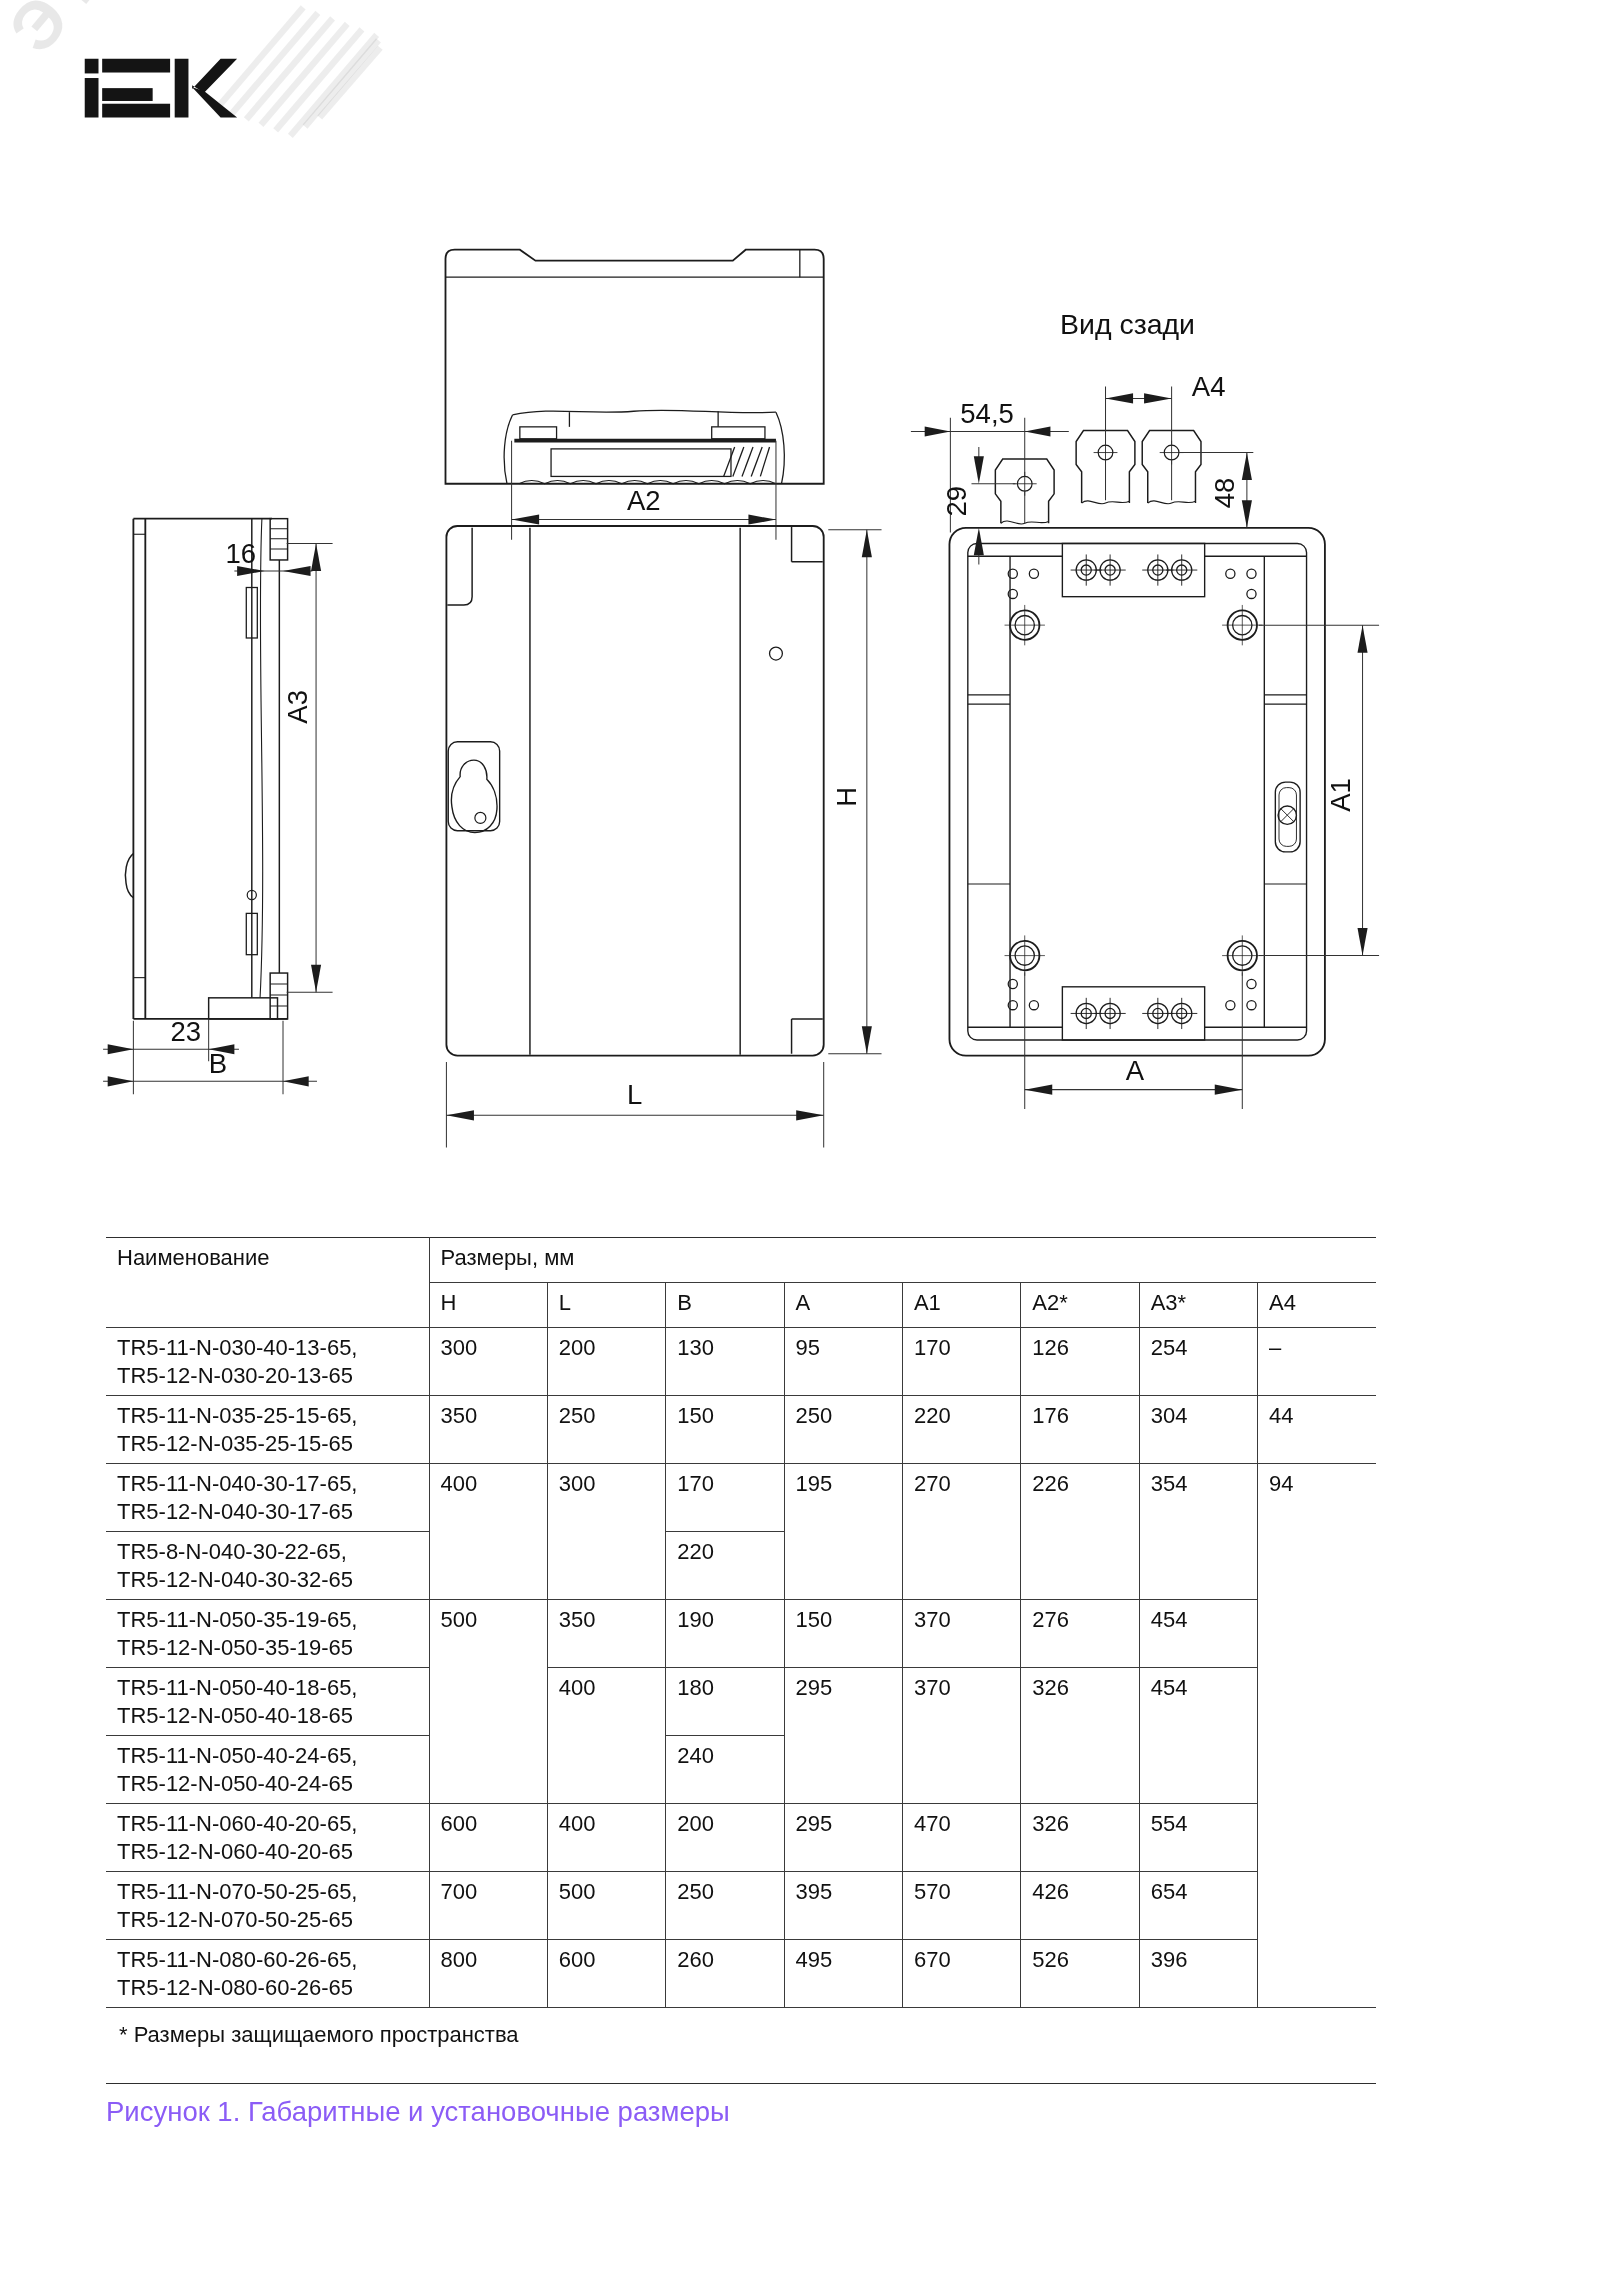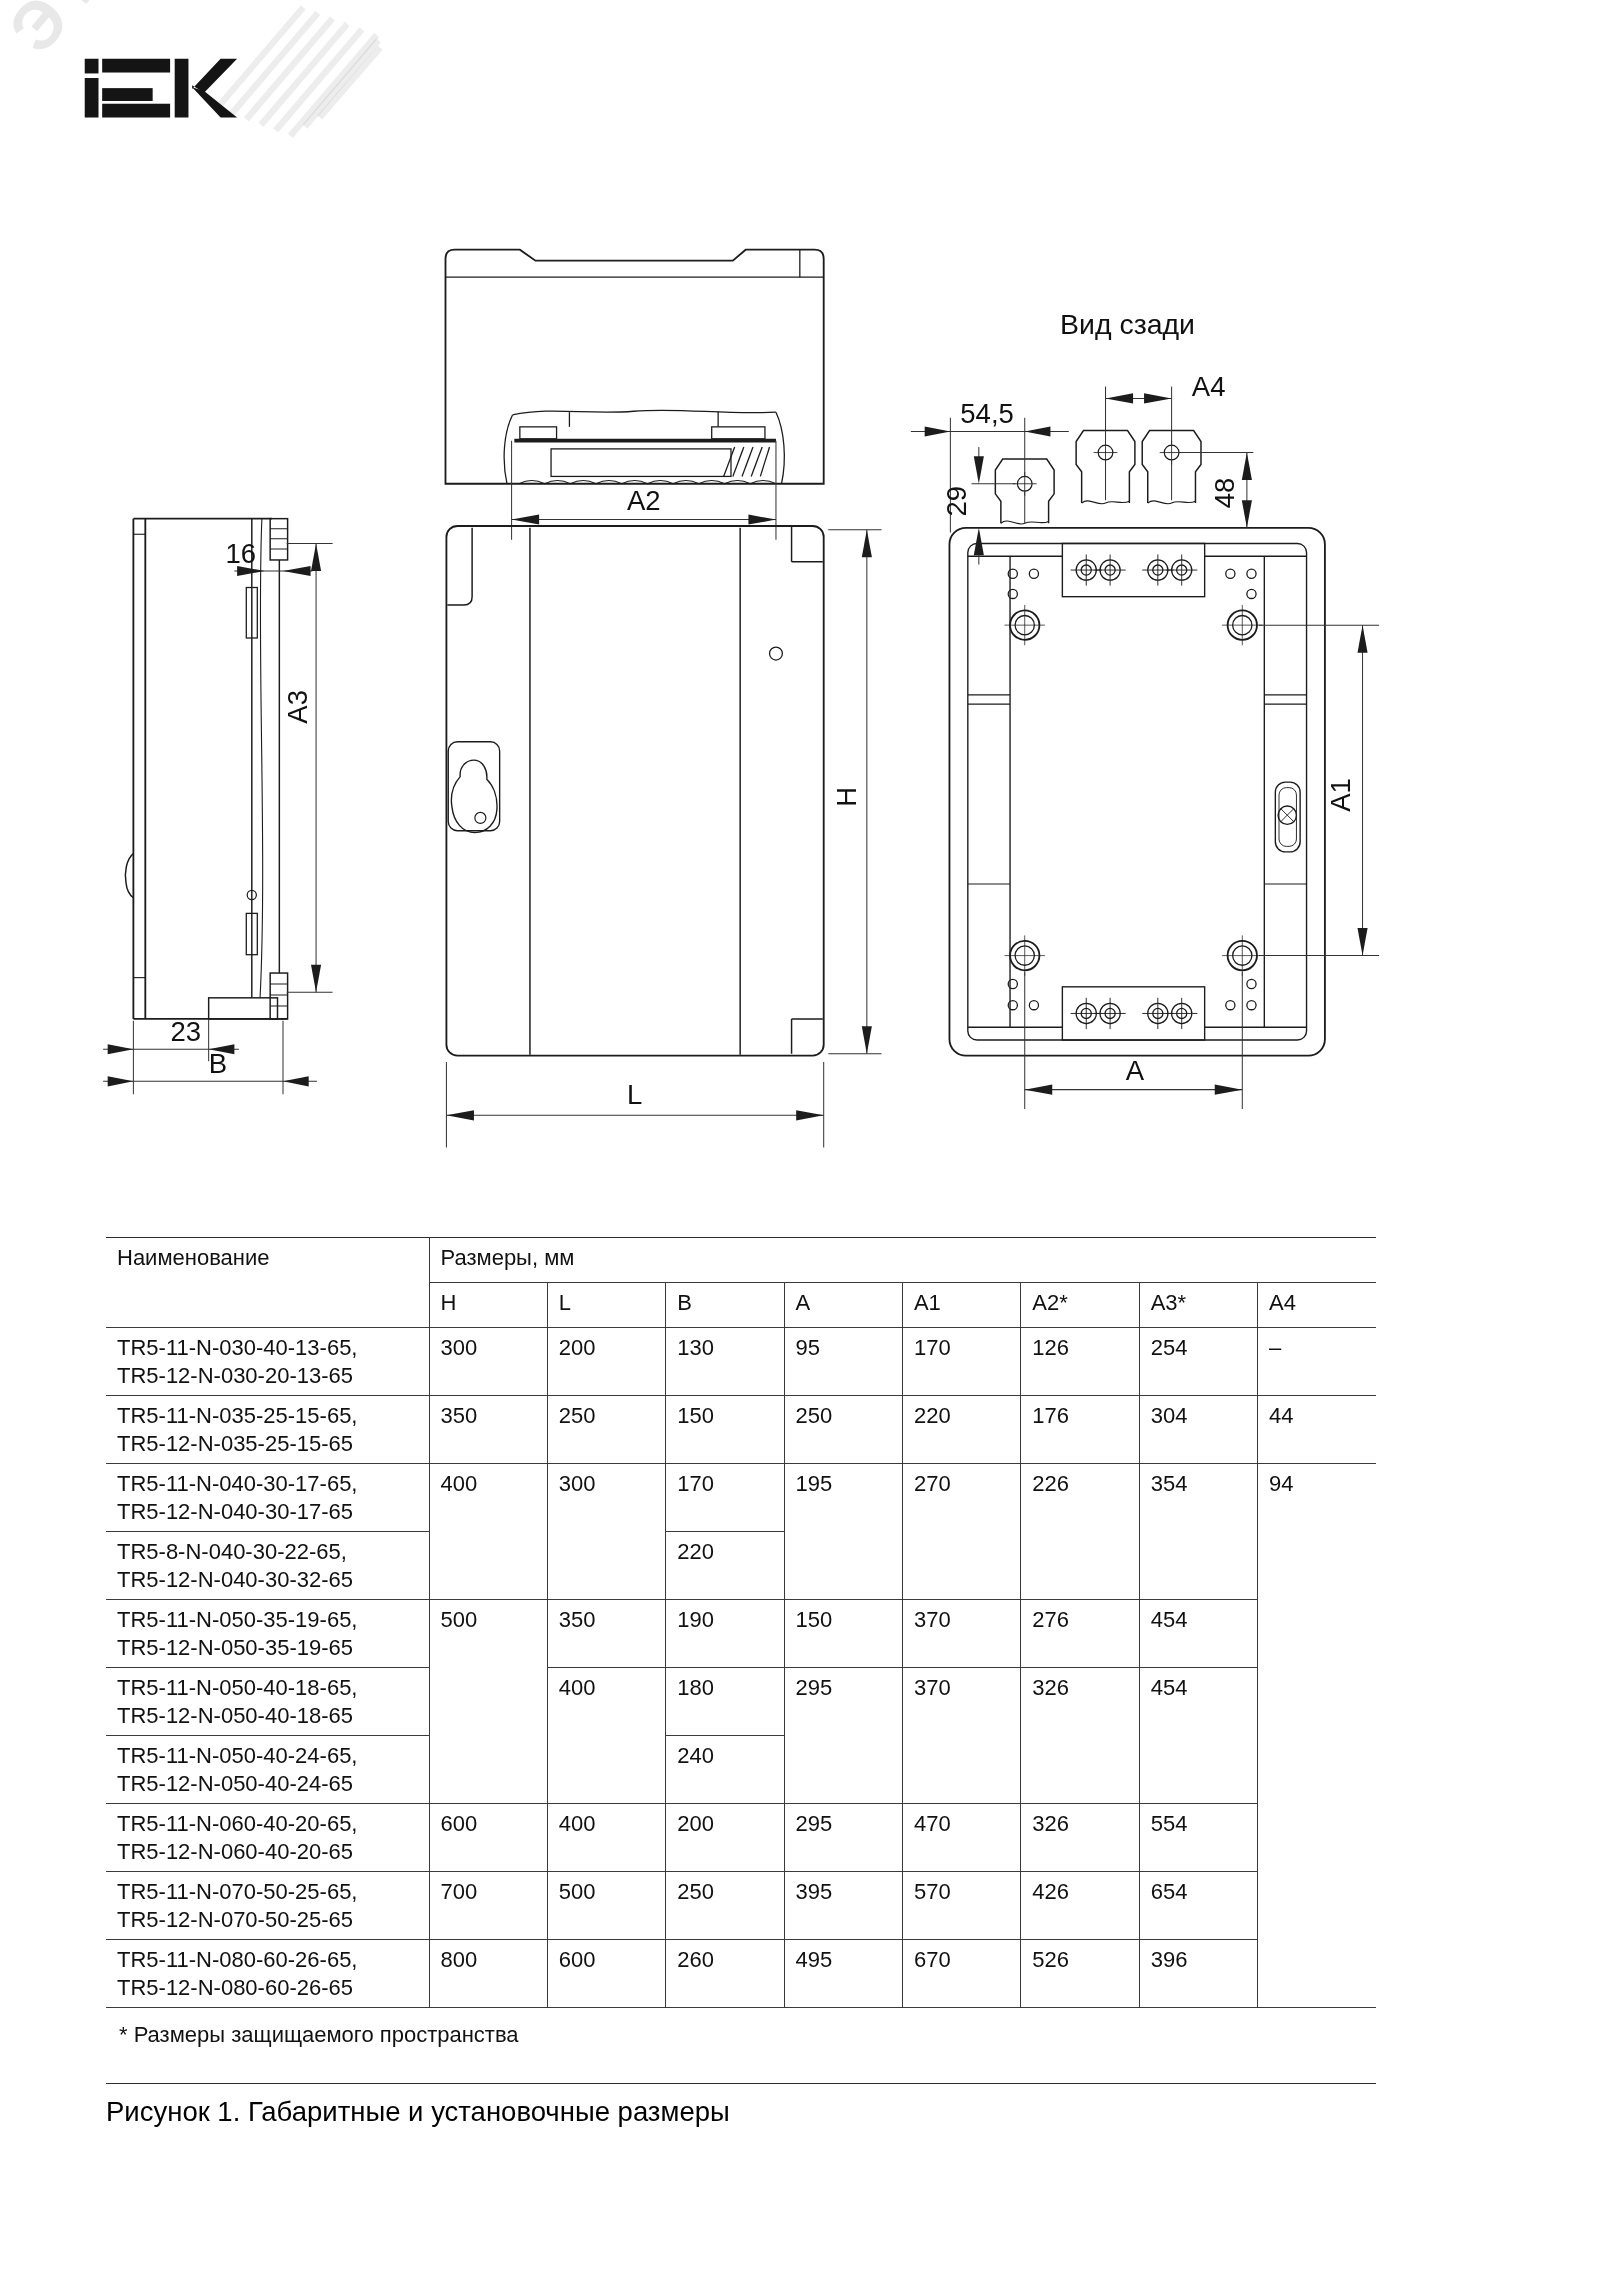--- a/index.html
+++ b/index.html
@@ -20,21 +20,21 @@
   th,td{
     border:0.9px solid #3a3a3a;font-weight:normal;text-align:left;vertical-align:top;
     padding:6.4px 5.5px 3.7px 11px;overflow:hidden;white-space:nowrap;
   }
   tr.h1 th{border-top:1.8px solid #2e2e2e}
   .nb-l{border-left:none}
   .nb-r{border-right:none}
   tr.h1{height:45px} tr.h2{height:45px} tr.d{height:68px}
   .mname span{display:block}
   tr.fnote td{border:none;border-bottom:1.8px solid #2e2e2e;padding:13px 0 34px 13px}
-  .caption{position:absolute;left:106px;top:2096px;font-size:27.5px;color:#000000}
+  .caption{position:absolute;left:106px;top:2096px;font-size:27.5px;color:#8b5cf6}
 </style>
 </head>
 <body>
 
 <div class="wmtext">ЭТМ</div>
 
 <svg class="drawing" width="1607" height="1175" viewBox="0 0 1750 1280">
 
   <g stroke="rgba(0,0,0,0.07)" stroke-width="7">
     <path d="M236,118 L330,8"></path>

